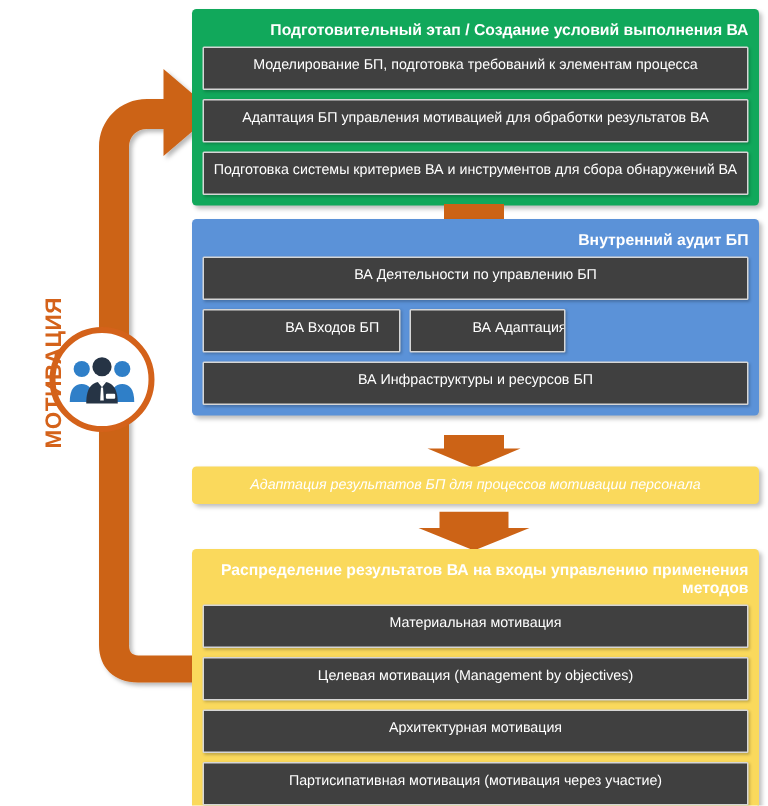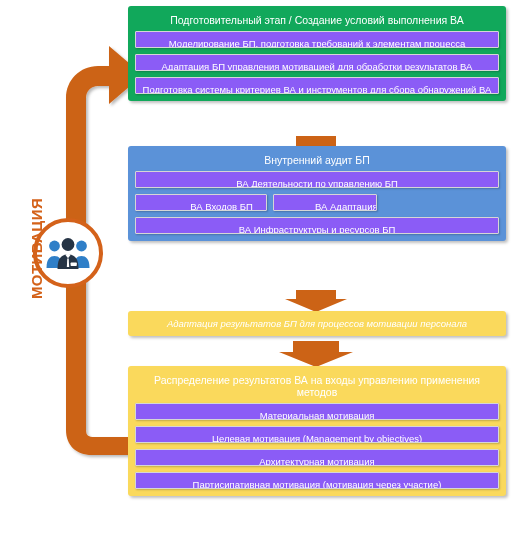--- a/index.html
+++ b/index.html
@@ -51,46 +51,46 @@
     left:128px;
     width:378px;
     box-sizing:border-box;
     border-radius:3px;
     box-shadow:2px 2px 3px rgba(0,0,0,.25);
     padding:5px 7px 7px 7px;
   }
   .stage-title{
     color:#ffffff;
     font-size:10.5px;
-    font-weight:normal;
-    text-align:center;
+    font-weight:bold;
+    text-align:right;
     padding:3px 0 5px 0;
     line-height:1.15;
   }
 
   .green{ background:#11a85b; top:6px; }
   .blue { background:#5b92d8; top:146px; }
   .yellow-single{
     background:#fad95c;
     top:311px;
     padding:0;
     height:25px;
     display:flex;align-items:center;justify-content:center;font-style:italic;
   }
   .yellow-group{ background:#fad95c; top:366px; }
 
   
   .item{
-    background:#8b5cf6;
+    background:#404040;
     border:1px solid #d6d6d6;
     box-sizing:border-box;
     color:#ffffff;
     font-size:9.5px;
     text-align:center;
-    height:17px;
+    height:29px;
     line-height:24px;
     margin-bottom:6px;
     border-radius:1px;
     box-shadow:1px 1px 2px rgba(0,0,0,.22);
     overflow:hidden;
     white-space:nowrap;
   }
   .item:last-child{margin-bottom:0;}
 
   .row{ display:flex; gap:6px; margin-bottom:6px; }

